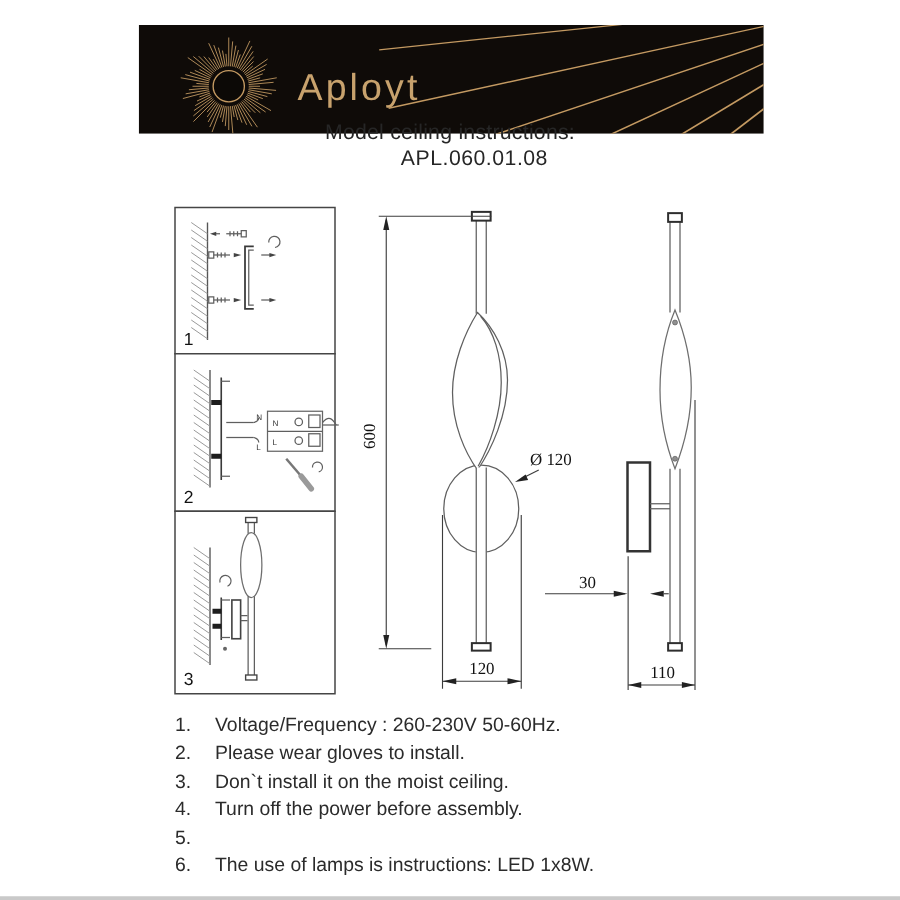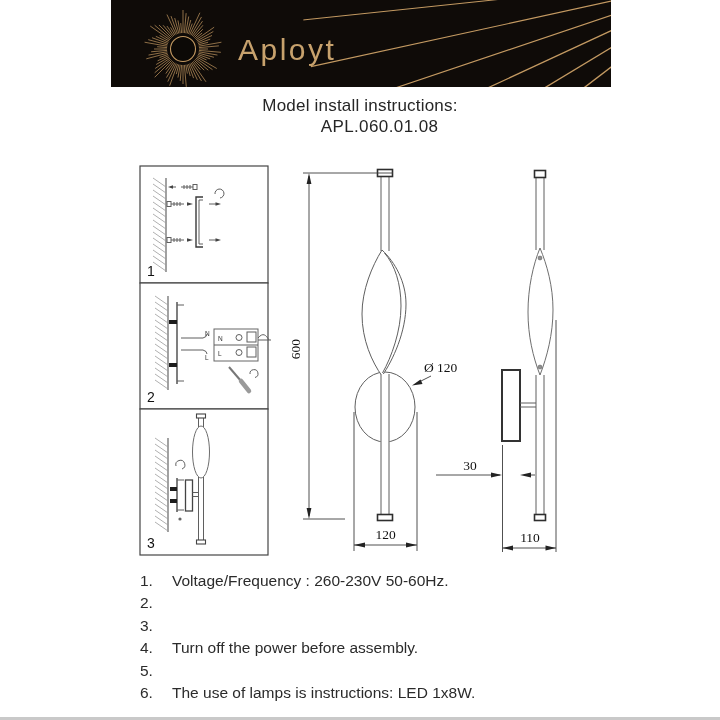--- a/index.html
+++ b/index.html
@@ -1,19 +1,19 @@
 <!DOCTYPE html>
 <html><head>
 <meta charset="utf-8">
 <style>
   html,body{margin:0;padding:0;background:#ffffff;}
   body{width:720px;height:720px;font-family:"Liberation Sans",sans-serif;}
   .page{position:relative;width:720px;height:720px;background:#fff;overflow:hidden;}
 
-  .banner{position:absolute;left:111px;top:0;width:500px;height:87px;}
+  .banner{position:absolute;left:111px;top:20px;width:500px;height:87px;}
   .banner svg{display:block;}
   .brand-text{font-family:"Liberation Sans",sans-serif;font-size:30px;letter-spacing:2.5px;font-weight:400;}
 
   .titleblock{position:absolute;left:0;top:95px;width:720px;text-align:center;color:#262626;}
   .title-line{font-size:17px;line-height:21px;letter-spacing:.2px;}
   .model-line{font-size:17px;line-height:21px;letter-spacing:.4px;padding-left:39px;}
 
   .drawing{position:absolute;left:0;top:0;width:720px;height:720px;}
 
   .instructions{position:absolute;left:0;top:570px;margin:0;padding:0;list-style:none;width:720px;}
@@ -139,21 +139,21 @@
             <line x1="620" y1="-25" x2="465.90178169552087" y2="376.43958339379674" stroke="#c49a62" stroke-width="1.8"></line>
             <line x1="620" y1="-25" x2="510.88408382853356" y2="390.925133693627" stroke="#c49a62" stroke-width="1.88"></line>
             <line x1="620" y1="-25" x2="557.184297718163" y2="400.387103174085" stroke="#c49a62" stroke-width="1.96"></line>
           </g>
         <text class="brand-text" x="127" y="60" fill="#c8a26d">Aployt</text>
       </g>
     </svg>
   </div>
 
   <div class="titleblock">
-    <div class="title-line">Model install instructions:</div>
+    <div class="title-line">Model ceiling instructions:</div>
     <div class="model-line">APL.060.01.08</div>
   </div>
 
   <svg class="drawing" viewBox="0 0 720 720">
 
     <g>
       <rect class="panel" x="140" y="166" width="128" height="117"></rect>
       <rect class="panel" x="140" y="283" width="128" height="126"></rect>
       <rect class="panel" x="140" y="409" width="128" height="146"></rect>
       <g id="hatches">
@@ -358,23 +358,25 @@
     </g>
   </svg>
 
   <ol class="instructions">
     <li>
         <span class="num">1.</span>
         <span>Voltage/Frequency : 260-230V 50-60Hz.</span>
       </li>
     <li>
         <span class="num">2.</span>
+        <span>Please wear gloves to install.</span>
       </li>
     <li>
         <span class="num">3.</span>
+        <span>Don`t install it on the moist ceiling.</span>
       </li>
     <li>
         <span class="num">4.</span>
         <span>Turn off the power before assembly.</span>
       </li>
     <li>
         <span class="num">5.</span>
       </li>
     <li>
         <span class="num">6.</span>

